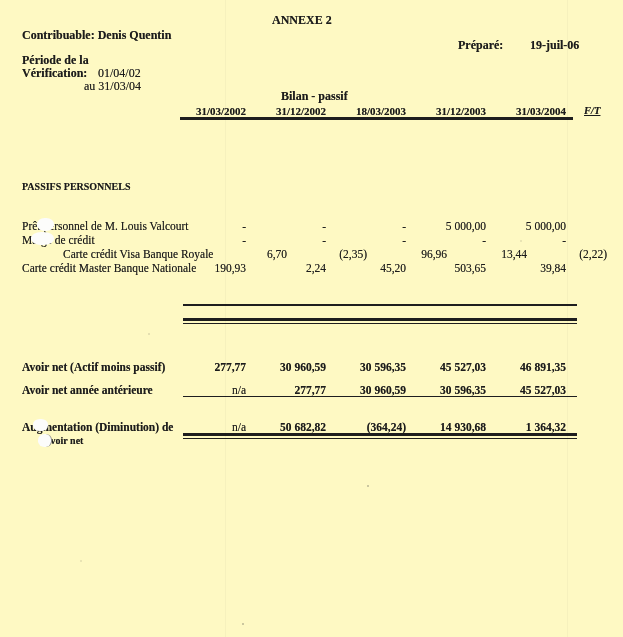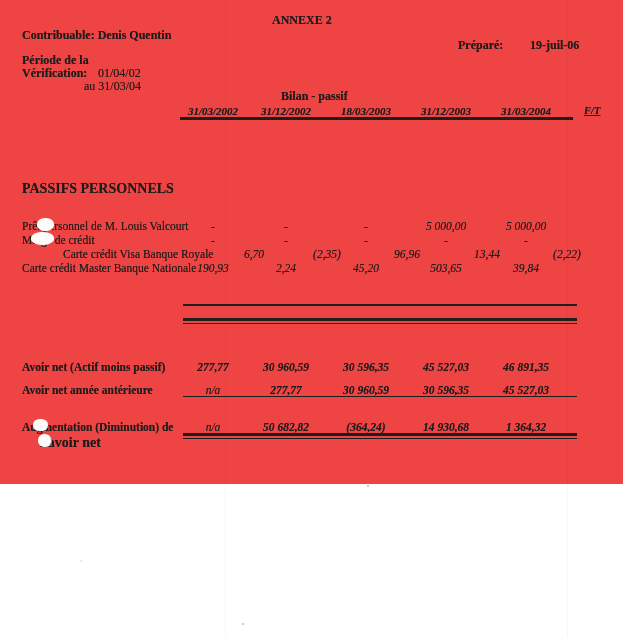--- a/index.html
+++ b/index.html
@@ -4,34 +4,34 @@
 <style>
   html,body{margin:0;padding:0;}
   body{
     width:623px;height:637px;
     background:#ffffff;
     font-family:"Liberation Serif","DejaVu Serif",serif;
     overflow:hidden;
   }
   .page{
     position:relative;
-    width:623px;height:484px;
-    background:#ef4444;
+    width:623px;height:637px;
+    background:#fef9c3;
     color:#1c1c1c;
   }
   .abs{position:absolute;white-space:nowrap;}
   .b{font-weight:bold;}
   .fs12{font-size:12px;}
-  .fs11{font-size:14px;}
+  .fs11{font-size:10px;}
   .soft{text-shadow:0 0 .4px rgba(20,20,20,.55);}
   
   .trow{position:absolute;left:0;width:623px;height:14px;font-size:11.5px;line-height:14px;}
   .rlabel{position:absolute;left:22px;top:0;}
   .cells{position:absolute;left:180px;top:0;width:386px;display:flex;}
-  .c{width:80px;text-align:center;font-style:italic;}
+  .c{width:80px;text-align:right;}
   .c1{width:66px;}
   .rule{position:absolute;background:#1e1e1e;}
   .na-first .c1{font-weight:normal;}
   
   .smudge{position:absolute;background:#fcfcfb;border-radius:45%;}
   .streak{position:absolute;top:0;width:1px;height:637px;background:rgba(40,40,40,0.035);}
   .speck{position:absolute;width:2px;height:2px;border-radius:50%;background:rgba(60,60,60,0.35);}
 </style>
 </head>
 <body>

